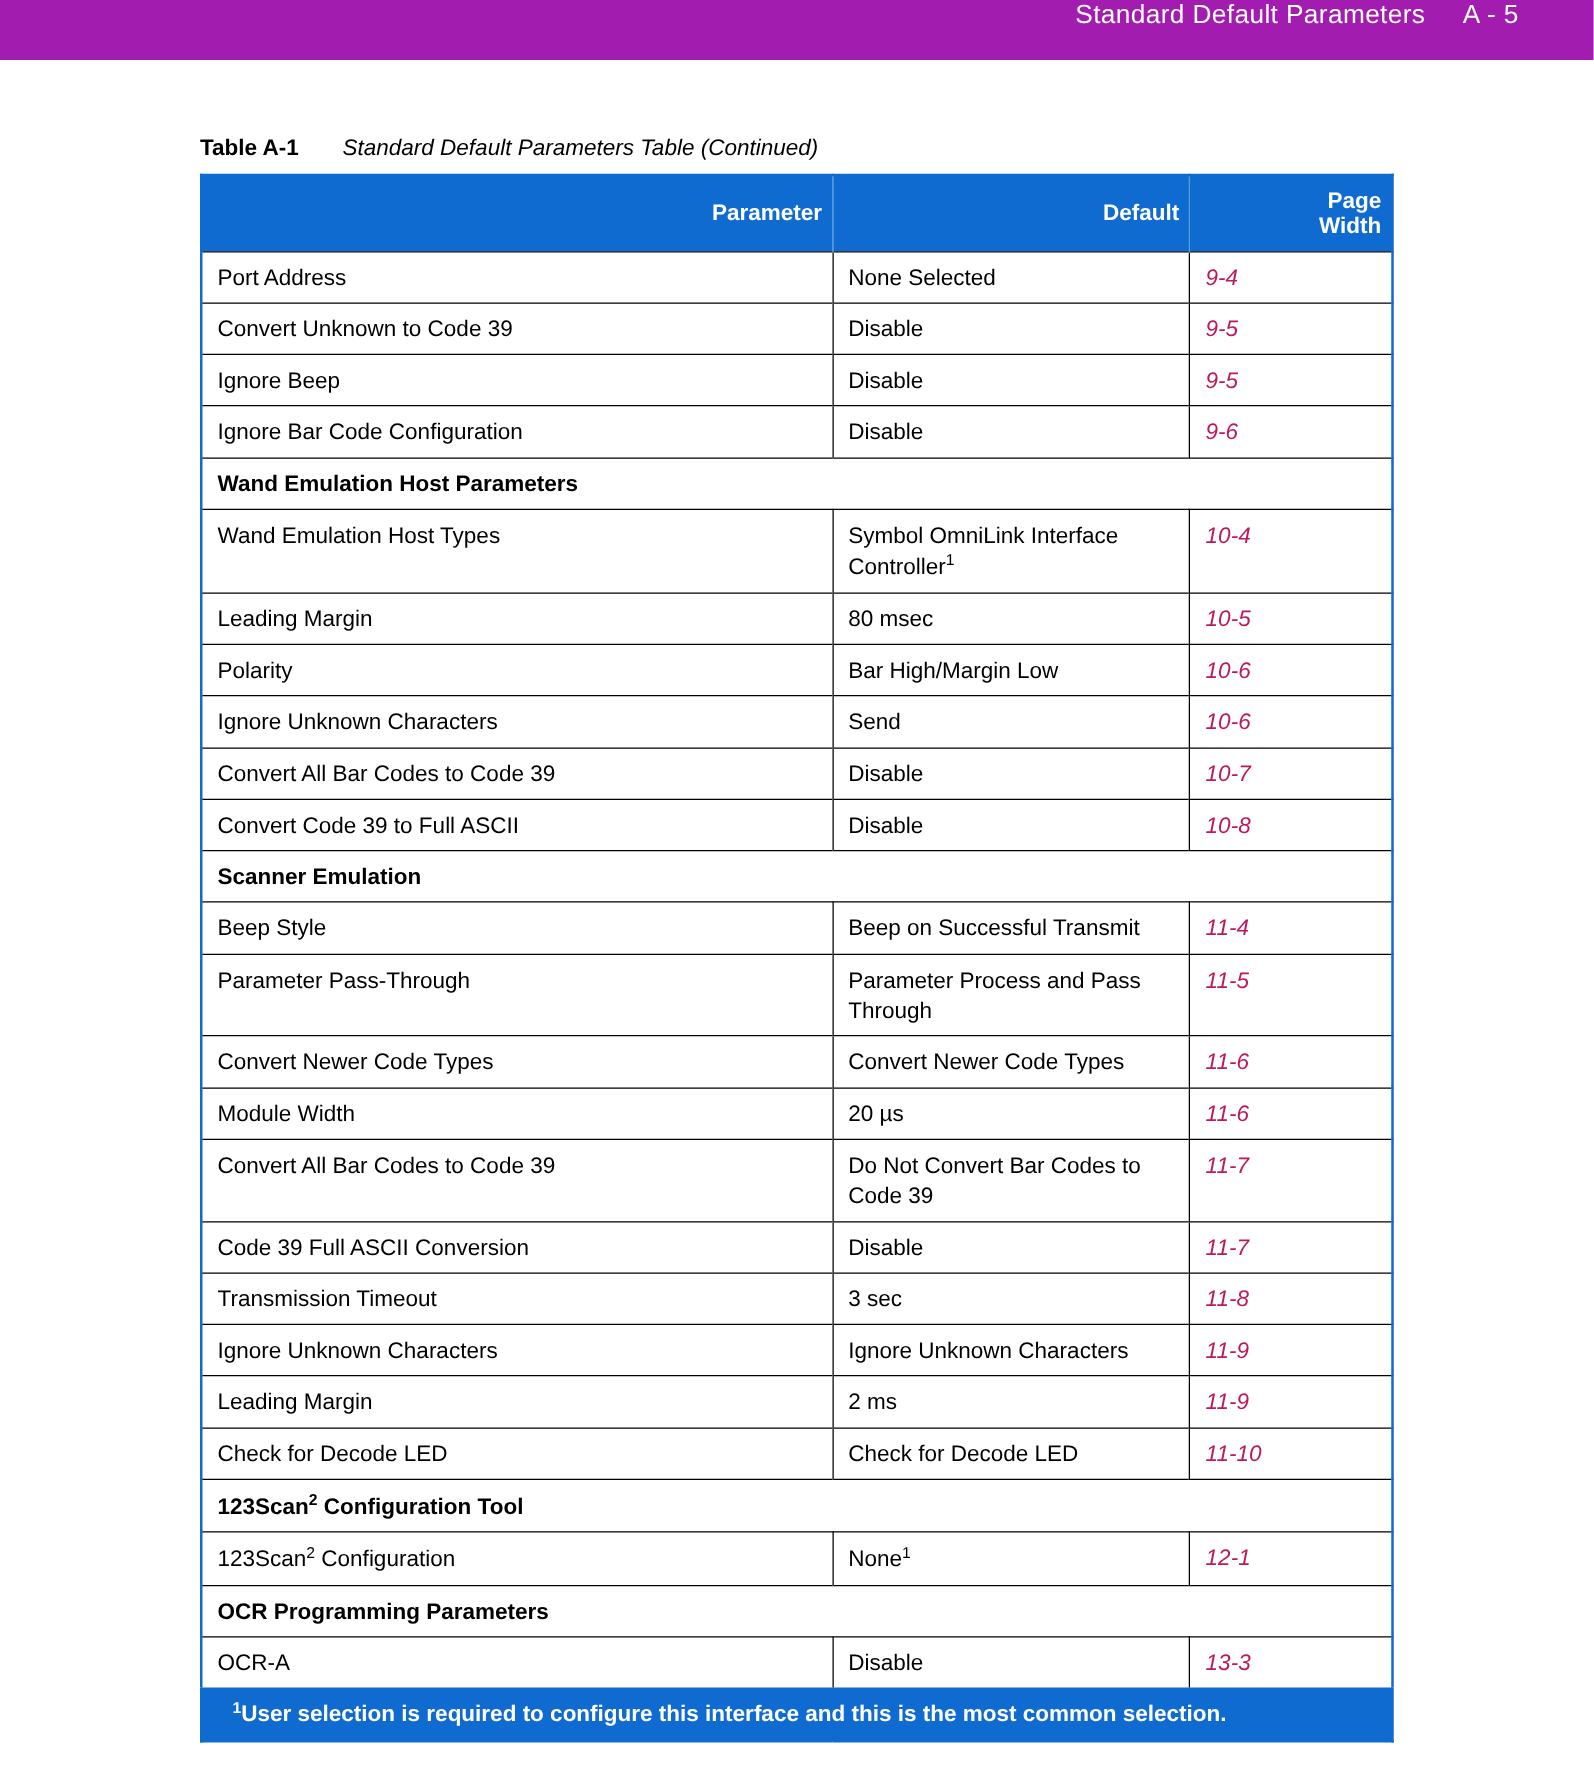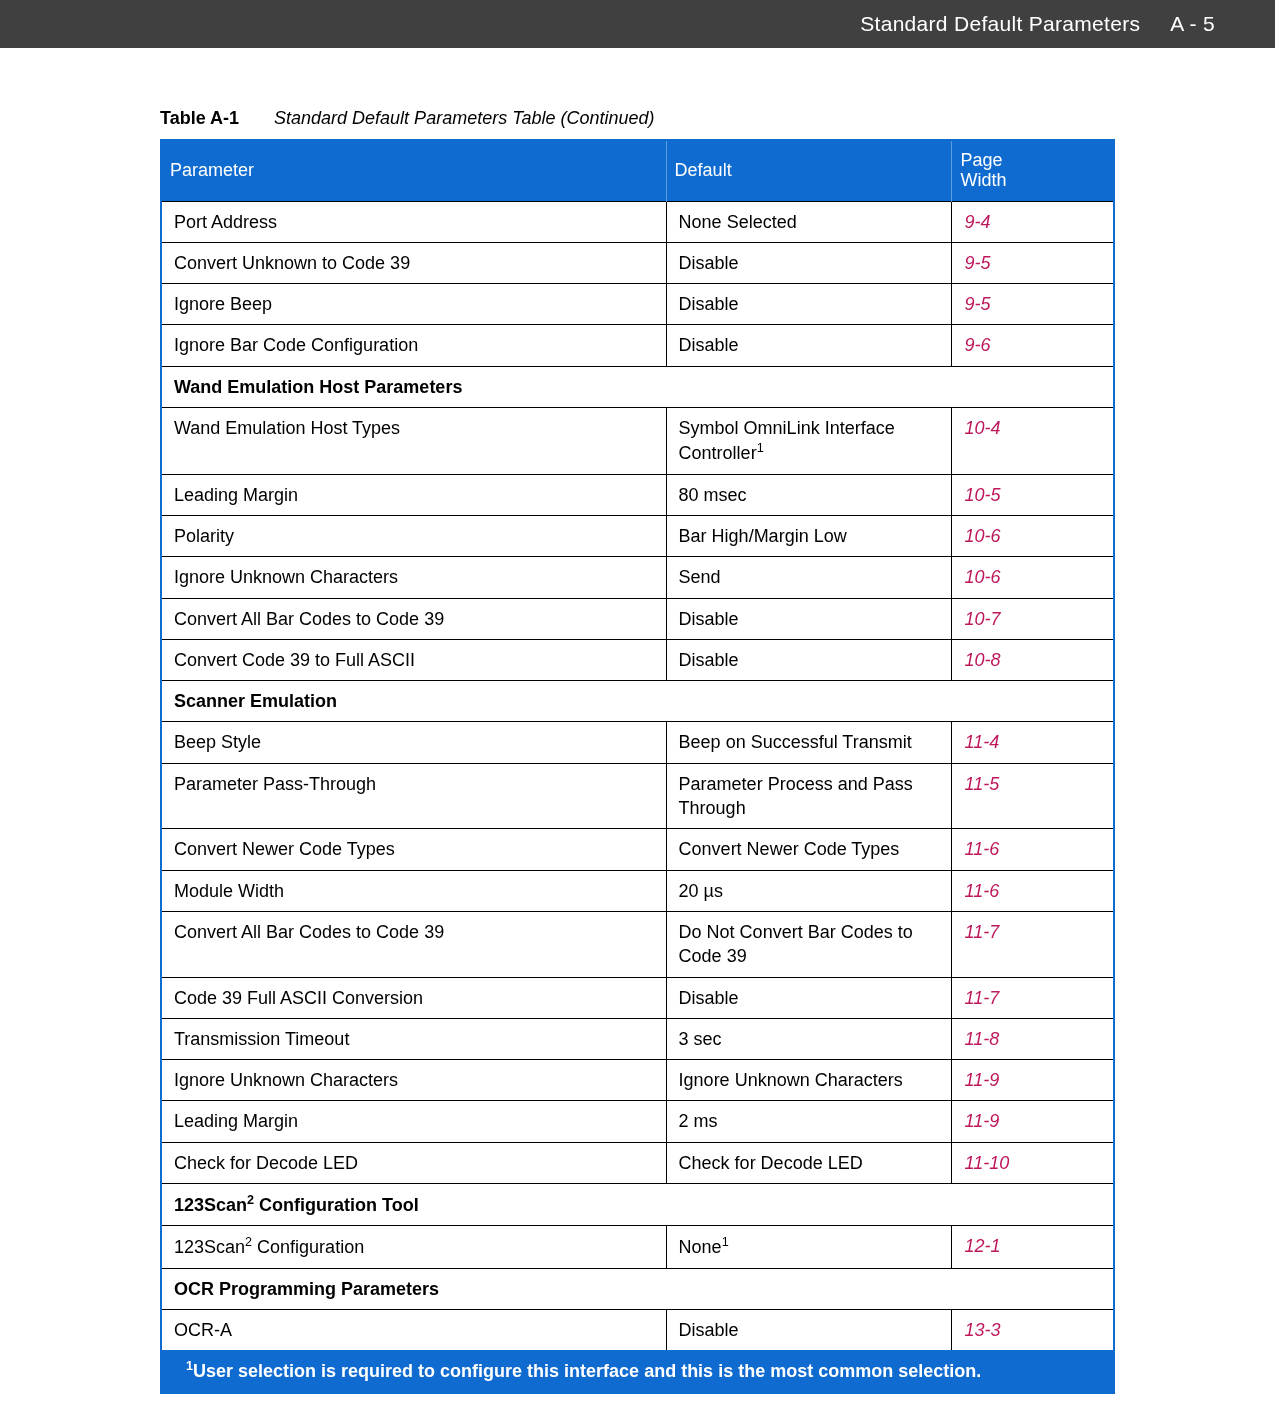--- a/index.html
+++ b/index.html
@@ -3,25 +3,24 @@
 <meta charset="utf-8">
 <style>
   * { box-sizing: border-box; }
   body {
     margin: 0;
     font-family: Arial, Helvetica, sans-serif;
     background: #fff;
     width: 1275px;
   }
   .page-header {
-    background: #404040;
+    background: #a21caf;
     color: #fff;
     height: 48px;
     display: flex;
-    align-items: center;
     justify-content: flex-end;
     padding-right: 60px;
     font-size: 21px;
     letter-spacing: 0.3px;
   }
   .page-header .gap { display:inline-block; width:30px; }
   .content {
     padding: 60px 160px 100px 160px;
   }
   .table-caption {
@@ -31,24 +30,24 @@
   .table-caption .tbl-id { font-weight: bold; margin-right: 18px; }
   .table-caption .tbl-title { font-style: italic; margin-left: 12px; }
   table {
     width: 100%;
     border-collapse: collapse;
     border: 2px solid #0f6bd0;
   }
   thead th {
     background: #0f6bd0;
     color: #fff;
-    font-weight: normal;
+    font-weight: bold;
     font-size: 18px;
     padding: 10px 8px;
-    text-align: left;
+    text-align: right;
     border-right: 1px solid #5a9ce0;
     line-height: 1.1;
   }
   thead th:last-child { border-right: none; }
   tbody td {
     font-size: 18px;
     padding: 8px 12px;
     border-top: 1px solid #000;
     border-right: 1px solid #000;
     vertical-align: top;

